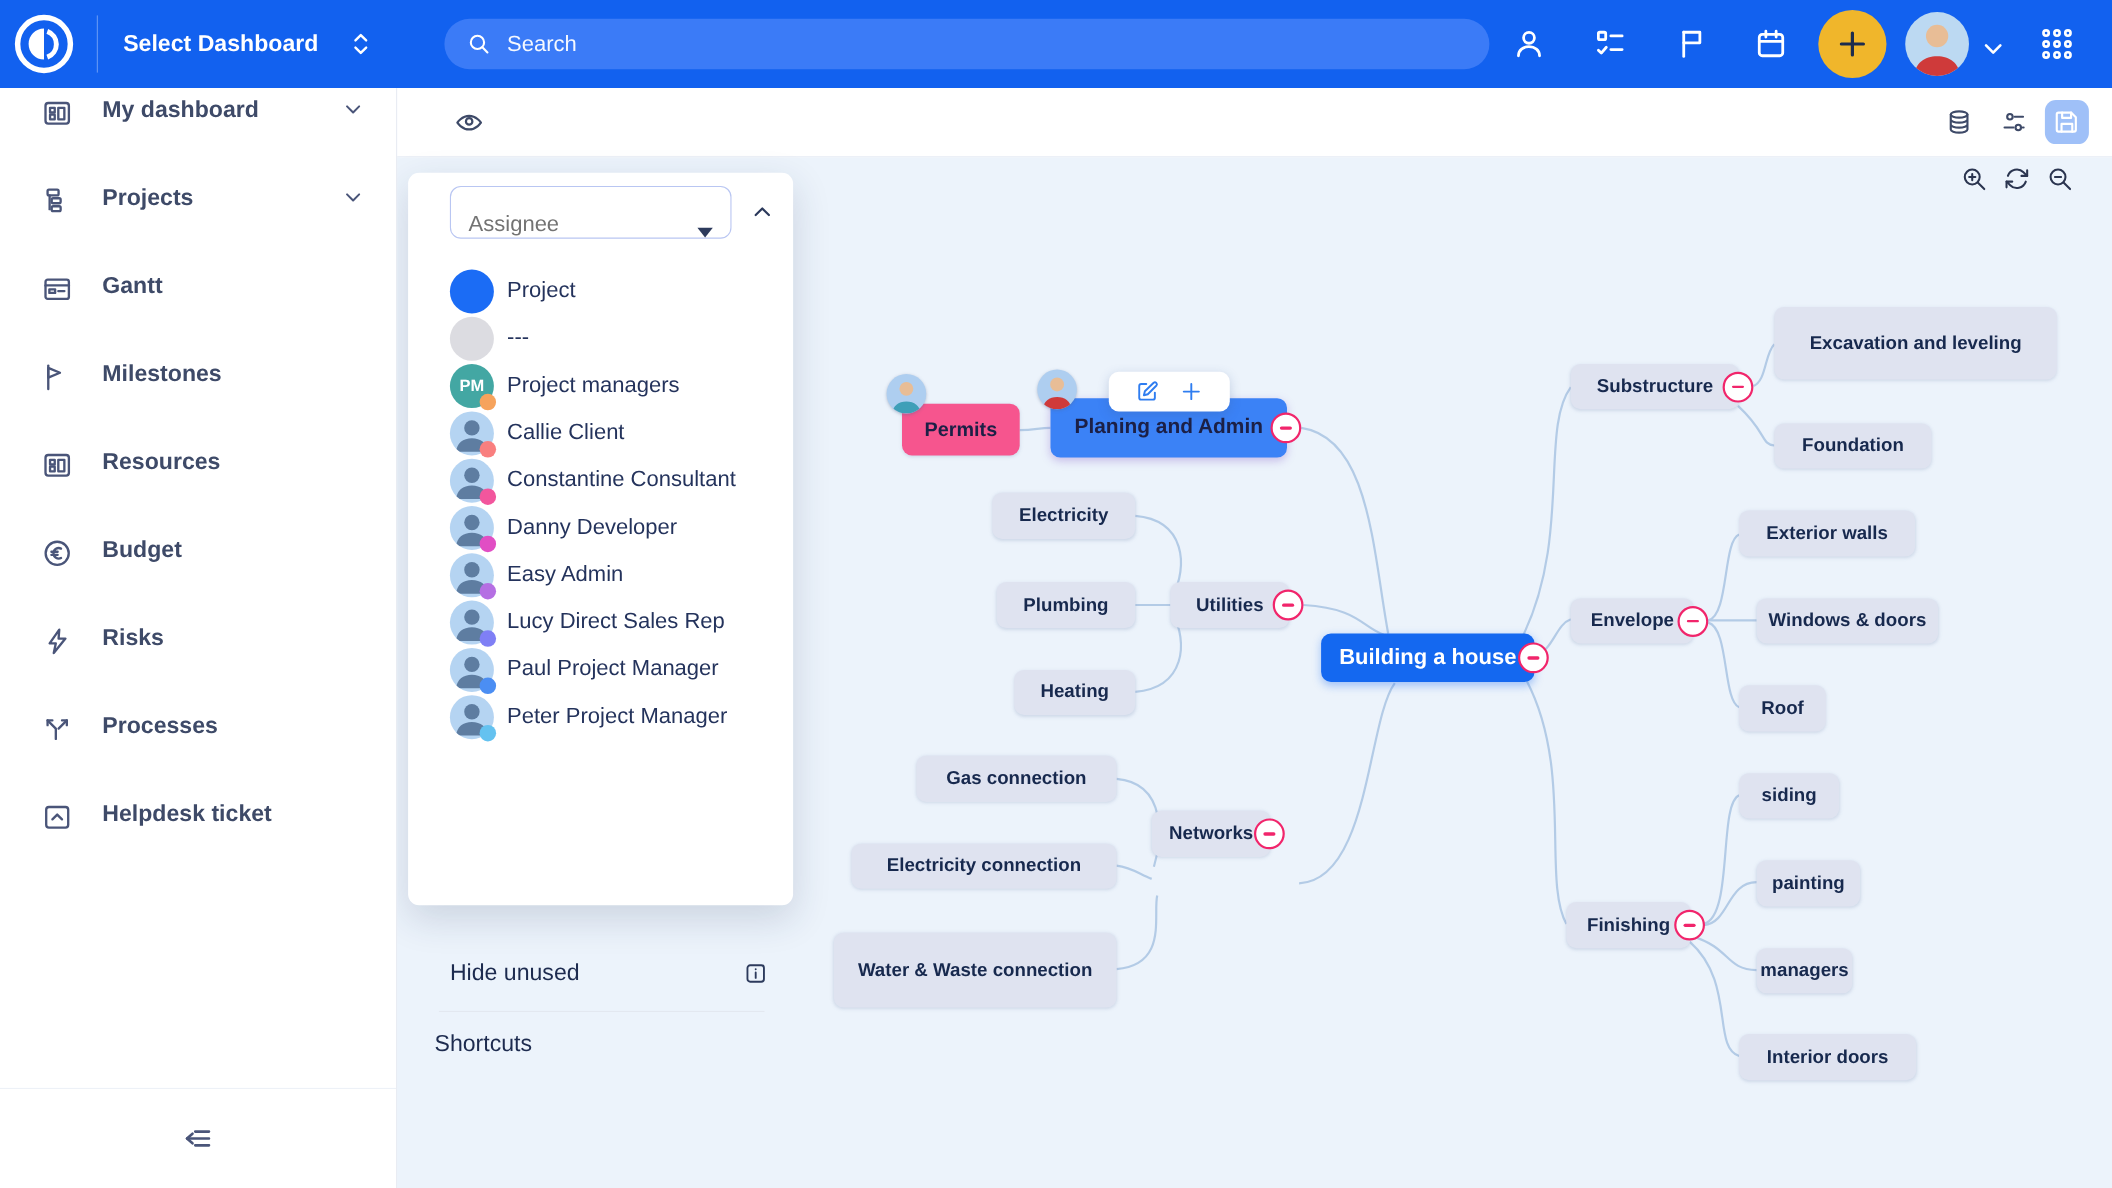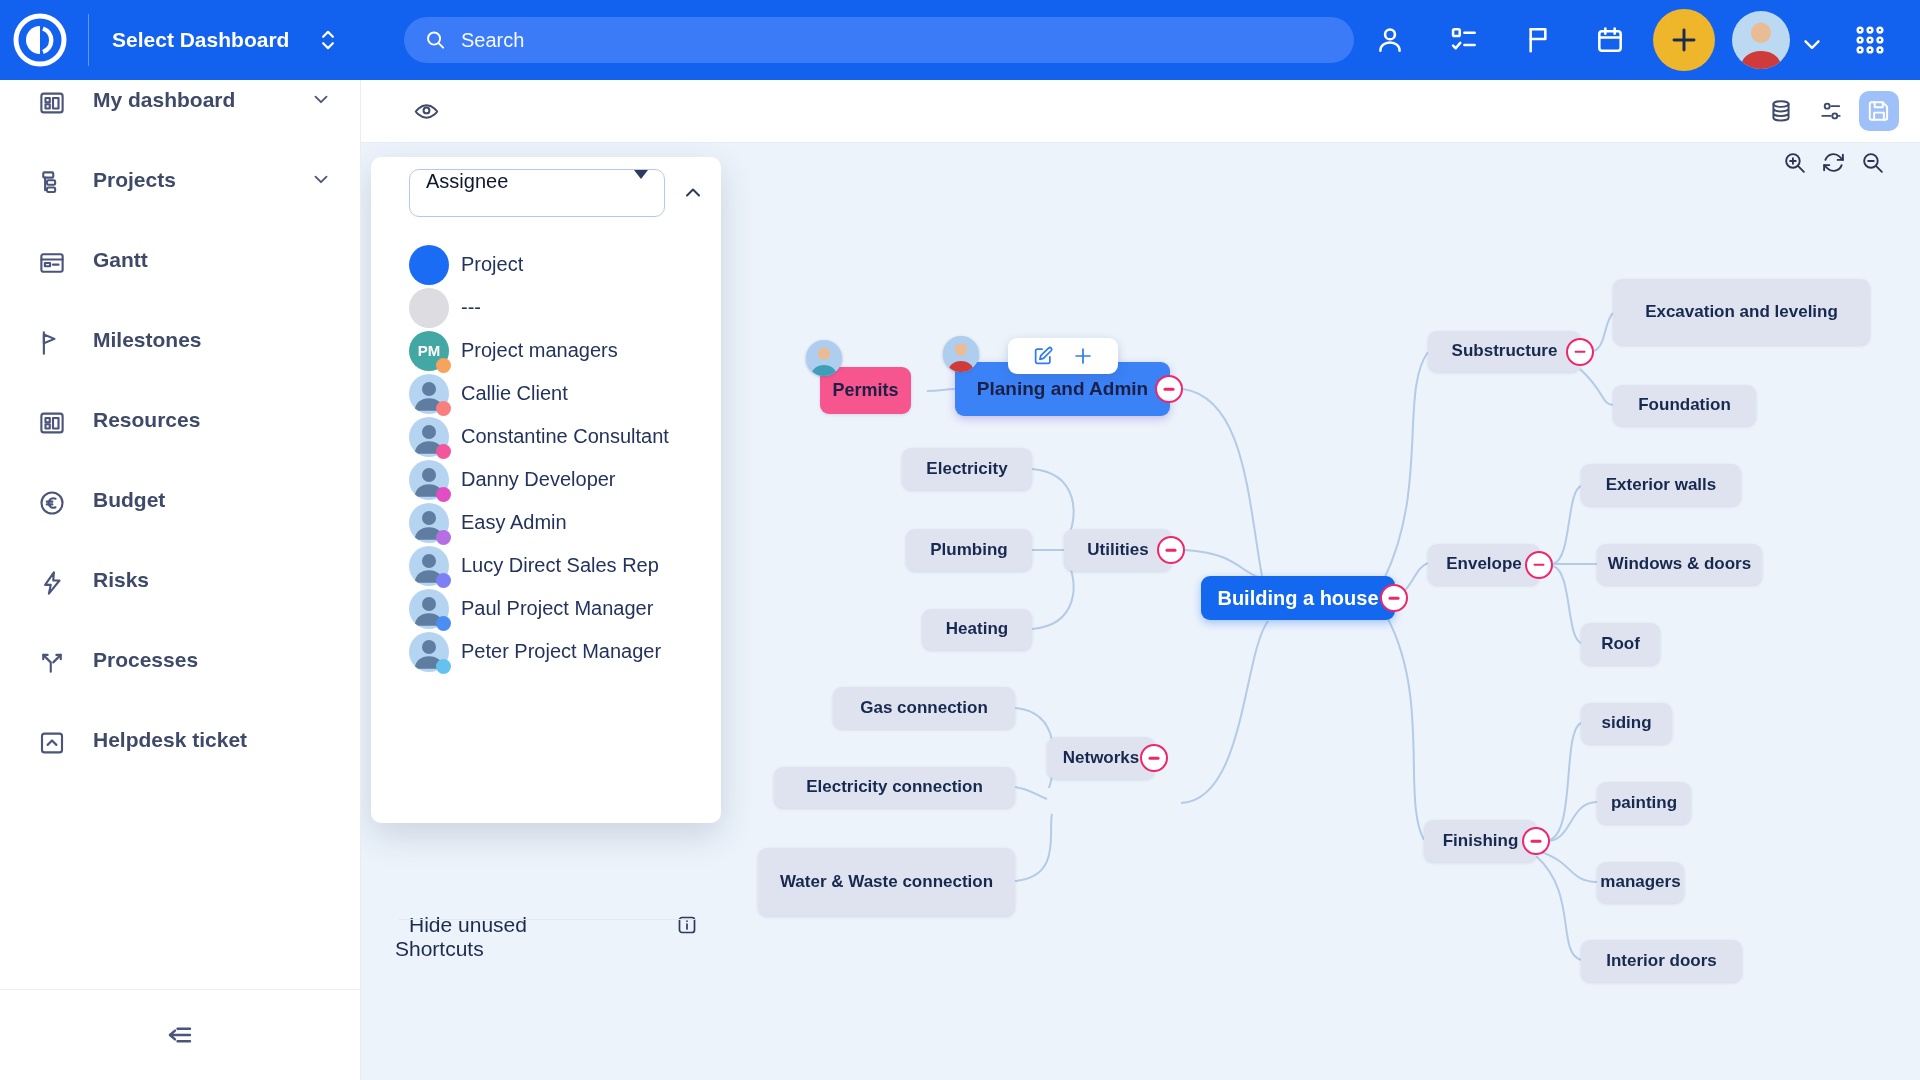--- a/index.html
+++ b/index.html
@@ -52,32 +52,32 @@
     transform:translate(-50%,-50%);border-radius:2px;}
   .map-avatar{position:absolute;width:36px;height:36px;border-radius:50%;background:#aecef0;overflow:hidden;z-index:12;
     box-shadow:0 1px 3px rgba(80,100,140,.4);}
   .float-toolbar{position:absolute;left:1008px;top:338px;width:110px;height:36px;background:#fff;border-radius:9px;
     box-shadow:0 3px 10px rgba(60,90,150,.25);display:flex;align-items:center;justify-content:center;gap:18px;color:#2f7df0;z-index:13;}
   .float-toolbar span{cursor:pointer;display:flex;}
   
   .panel{position:absolute;left:371px;top:157px;width:350px;height:666px;background:#fff;border-radius:10px;
     box-shadow:0 12px 34px rgba(30,50,90,.16);z-index:25;}
   .filter-select{position:absolute;left:38px;top:12px;width:256px;height:48px;border:1.6px solid #b9c6f2;border-radius:10px;
-    box-sizing:border-box;display:flex;align-items:flex-start;padding:0 16px;font-size:20px;color:#0f172a;cursor:pointer;background:#fff;}
+    box-sizing:border-box;display:flex;align-items:flex-end;padding:0 16px;font-size:20px;color:#737373;cursor:pointer;background:#fff;}
   .filter-select .caret{margin-left:auto;width:0;height:0;border-left:7px solid transparent;border-right:7px solid transparent;
     border-top:9px solid #2c3a5c;}
   .panel-collapse{position:absolute;left:310px;top:24px;color:#2c3a5c;cursor:pointer;}
   .people{position:absolute;left:38px;top:86px;width:290px;}
   .person-row{height:43px;display:flex;align-items:center;gap:12px;cursor:pointer;}
   .p-avatar{position:relative;width:40px;height:40px;border-radius:50%;background:#b5d4f2;flex:none;overflow:visible;}
   .p-avatar .ph{position:absolute;inset:0;border-radius:50%;overflow:hidden;}
   .p-avatar .dot{position:absolute;right:-2px;bottom:-2px;width:15px;height:15px;border-radius:50%;}
   .p-avatar.initials{display:flex;align-items:center;justify-content:center;color:#fff;font-size:15px;font-weight:700;}
   .person-row .nm{font-size:20px;color:#24335c;white-space:nowrap;}
-  .hide-unused{position:absolute;left:38px;top:716px;width:290px;display:flex;align-items:flex-end;font-size:21px;color:#1d2b4f;margin-top:40px;}
+  .hide-unused{position:absolute;left:38px;top:716px;width:290px;display:flex;align-items:flex-end;font-size:21px;color:#1d2b4f;}
   .hide-unused .info{margin-left:auto;color:#2c3a5c;cursor:pointer;}
   .panel-div{position:absolute;left:28px;top:762px;width:296px;height:1px;background:#e3e8f0;}
   .shortcuts{position:absolute;left:24px;top:780px;font-size:21px;color:#1d2b4f;cursor:pointer;}
 </style>
 </head>
 <body>
 
 <svg width="0" height="0" style="position:absolute">
   <defs>
     <symbol id="i-user-fill" viewBox="0 0 24 24">
@@ -438,21 +438,21 @@
         <svg width="22" height="22" viewBox="0 0 24 24" fill="none" stroke="#2f7df0" stroke-width="1.9" stroke-linecap="round" stroke-linejoin="round">
           <use href="#i-edit"></use>
         </svg>
       </span>
     <span>
         <svg width="22" height="22" viewBox="0 0 24 24" fill="none" stroke="#2f7df0" stroke-width="1.9" stroke-linecap="round">
           <use href="#i-plus"></use>
         </svg>
       </span>
   </div>
-<div class="node pink" style="left: 820px; top: 367px; width: 91px; height: 47px;">
+<div class="node pink" style="left: 820px; top: 367px; width: 107px; height: 47px;">
       <span>Permits</span>
     </div>
     <div class="node purple" style="left: 955px; top: 362px; width: 215px; height: 54px;">
       <span>Planing and Admin</span>
       <span class="minus"></span>
     </div>
     <div class="node " style="left: 902px; top: 448px; width: 130px; height: 42px;">
       <span>Electricity</span>
     </div>
     <div class="node " style="left: 906px; top: 529px; width: 126px; height: 42px;">

